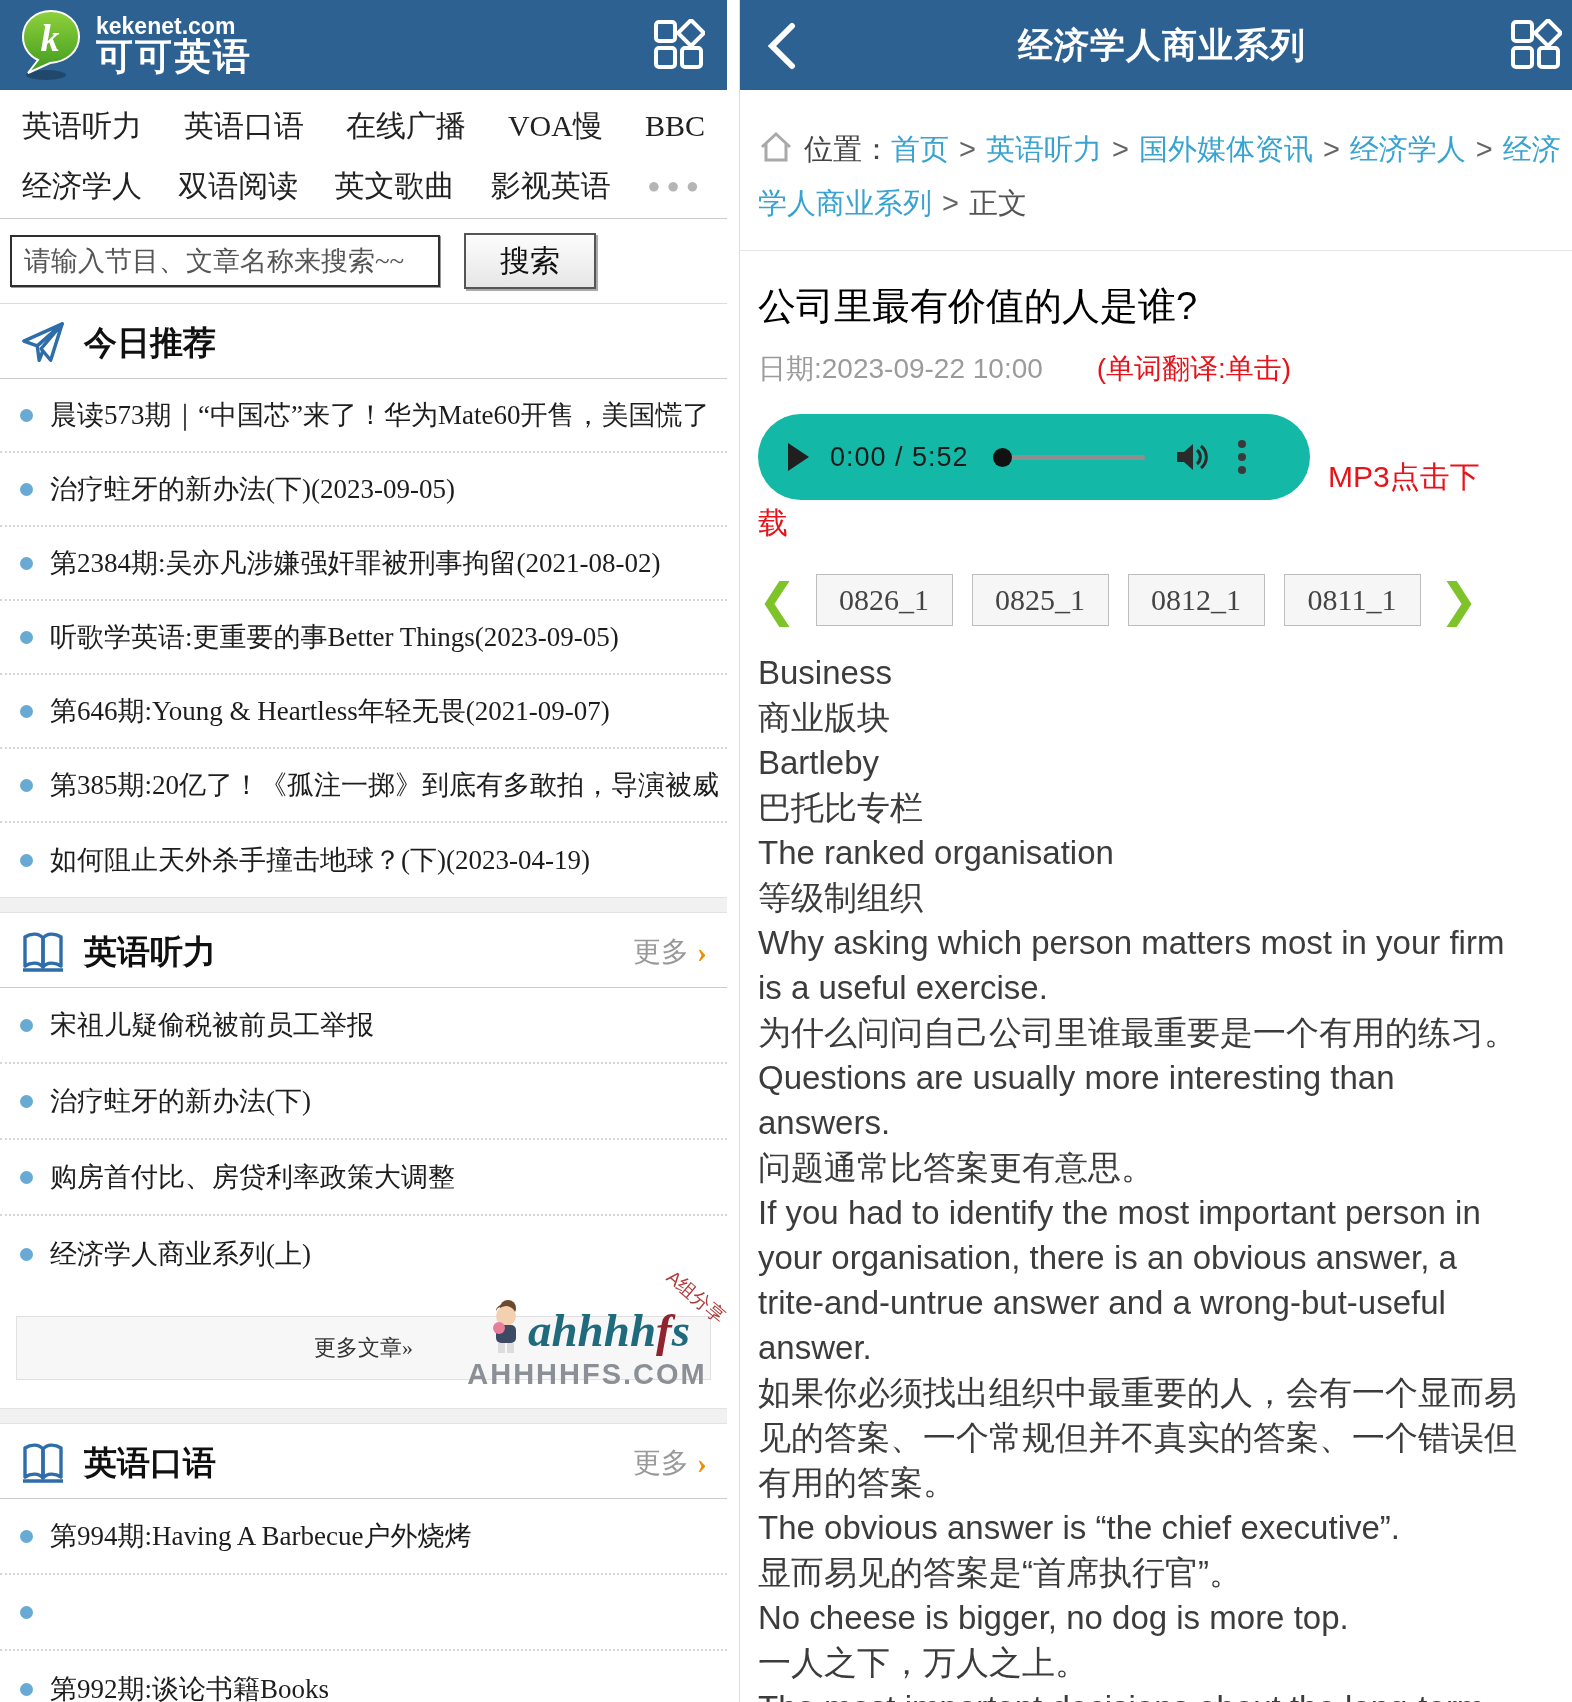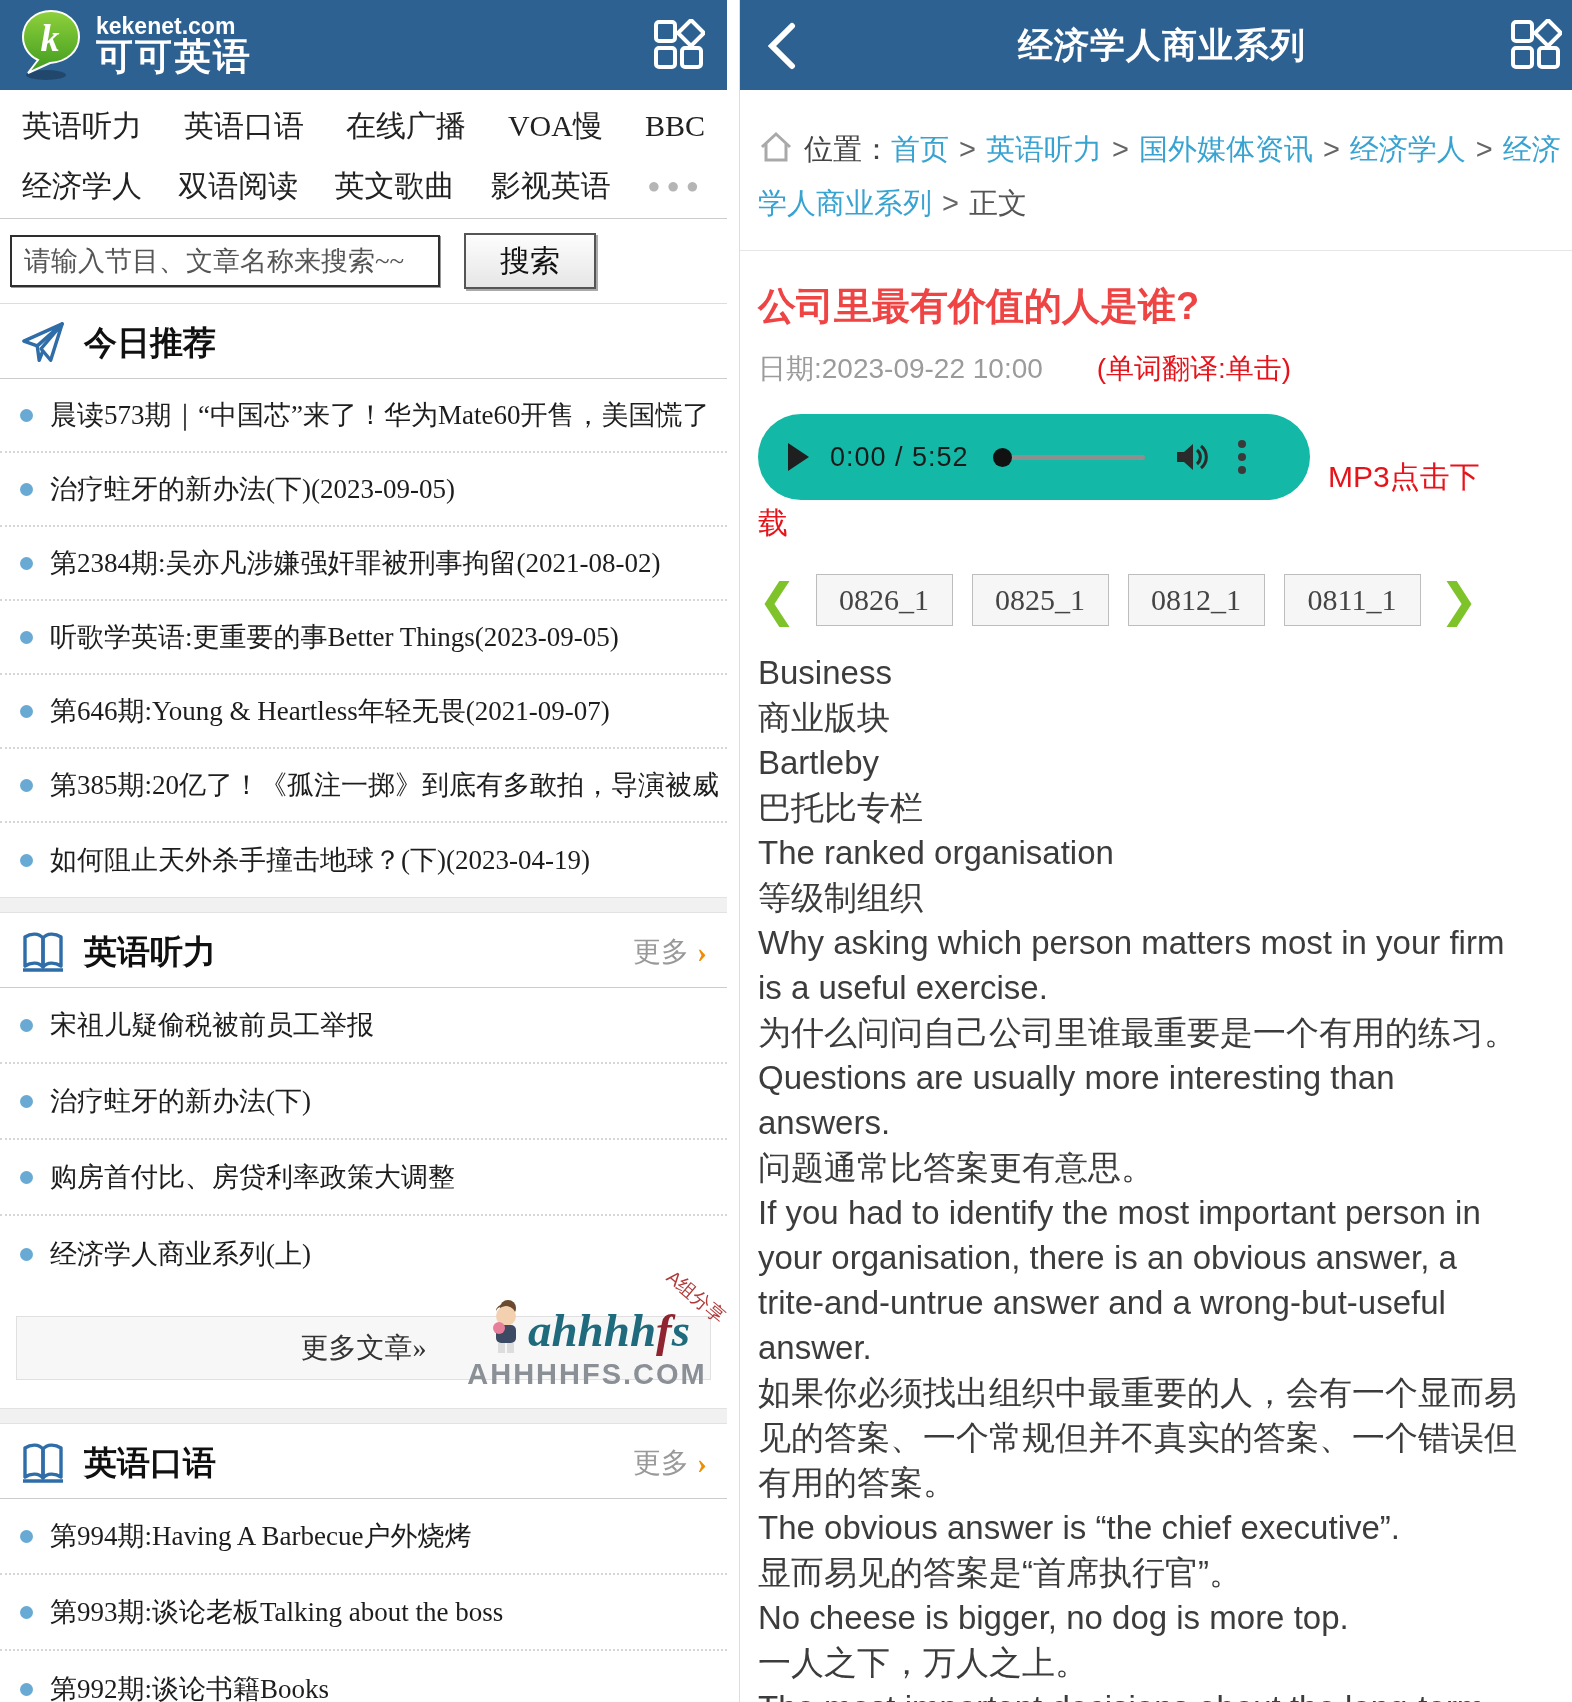--- a/index.html
+++ b/index.html
@@ -46,37 +46,37 @@
                 font-size:27px; color:#1d1d1d; white-space:nowrap; overflow:hidden; cursor:pointer; }
   .sec-today .item { height:74px; }
   .sec-listen .item { height:76px; }
   .sec-speak .item { height:76px; }
   .list .item:last-child { border-bottom:none; }
   .bullet { flex:none; width:13px; height:13px; border-radius:50%; background:#68aad4; margin-right:17px; }
   .band { height:16px; background:#f1f1f1; border-top:1px solid #e2e2e2; border-bottom:1px solid #e2e2e2; }
 
   .more-btn-wrap { position:relative; padding:24px 16px 28px; }
   .more-btn { height:64px; background:#f7f7f7; border:1px solid #e0e0e0; display:flex; align-items:center; justify-content:center;
-              font-size:28px; color:#333; cursor:pointer; }
+              font-size:22px; color:#333; cursor:pointer; }
   
   .watermark { position:absolute; right:4px; top:6px; width:272px; text-align:center; pointer-events:none; }
   .wm-row { display:flex; align-items:flex-end; justify-content:center; }
   .wm-brand { font-size:47px; font-weight:bold; font-style:italic; color:#1f6a7c; font-family:"Liberation Serif", serif; line-height:1; }
   .wm-site { font-size:29px; font-weight:bold; color:#8b9097; letter-spacing:2px; font-family:"Liberation Sans", sans-serif; margin-top:4px; }
   .wm-corner { position:absolute; right:-8px; top:-14px; color:#b03a3a; font-size:19px; transform:rotate(40deg); font-family:"Liberation Sans", sans-serif; }
 
   
   .crumbs { padding:32px 18px 20px; font-size:29px; color:#333; line-height:54px; border-bottom:1px solid #e6e6e6; }
   .crumbs .home-ic { vertical-align:-6px; margin-right:10px; }
   .crumb-label { color:#444; }
   .crumb-link { color:#38a3d1; cursor:pointer; }
   .crumb-sep { color:#666; margin:0 10px; }
   .crumb-cur { color:#555; }
 
-  .art-title { margin:30px 18px 0; font-size:38px; font-weight:bold; color:#ef4444; }
+  .art-title { margin:30px 18px 0; font-size:38px; font-weight:normal; color:#000000; }
   .meta { margin:18px 18px 0; font-size:28px; color:#9b9b9b; }
   .meta .tip { color:#e7131a; margin-left:46px; }
 
   .player-line { margin:26px 18px 0; width:744px; font-size:30px; line-height:46px; }
   .audio-pill { display:inline-flex; vertical-align:bottom; width:552px; height:86px; border-radius:43px; background:#14b8a6;
                 align-items:center; padding:0 28px; }
   .time { font-size:27px; color:#1b1b1b; margin-left:20px; letter-spacing:1px; }
   .track { width:150px; height:5px; background:#8f8f8f; border-radius:3px; position:relative; margin-left:26px; cursor:pointer; }
   .thumb { position:absolute; left:-2px; top:-7px; width:19px; height:19px; border-radius:50%; background:#111; }
   .vol { margin-left:30px; cursor:pointer; }
@@ -263,21 +263,20 @@
         <span class="more-arrow">›</span>
       </span>
     </div>
     <div class="list">
       <div class="item">
           <span class="bullet"></span>
           <span>第994期:Having A Barbecue户外烧烤</span>
         </div>
       <div class="item">
           <span class="bullet"></span>
-          <span>第993期:谈论老板Talking about the boss</span>
         </div>
       <div class="item">
           <span class="bullet"></span>
           <span>第992期:谈论书籍Books</span>
         </div>
     </div>
   </div>
 </div>
 
 <div class="page page-right">

